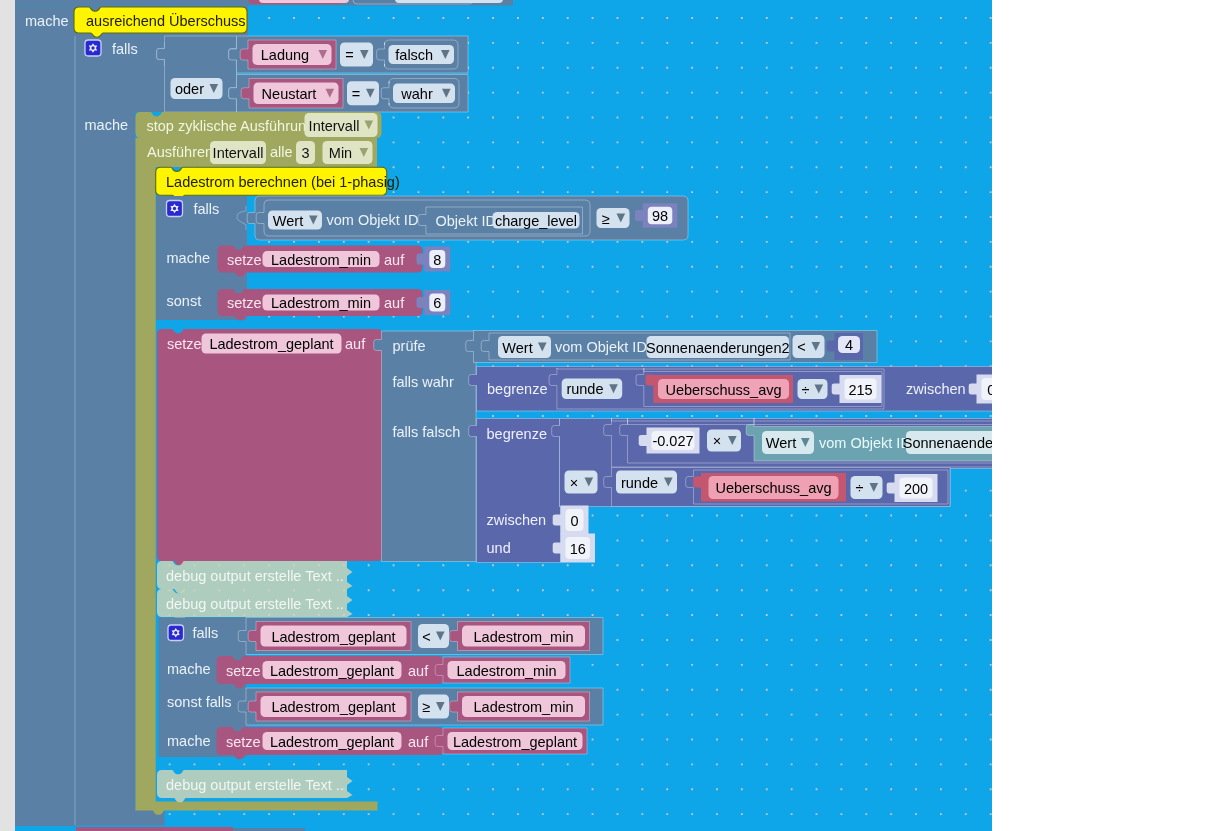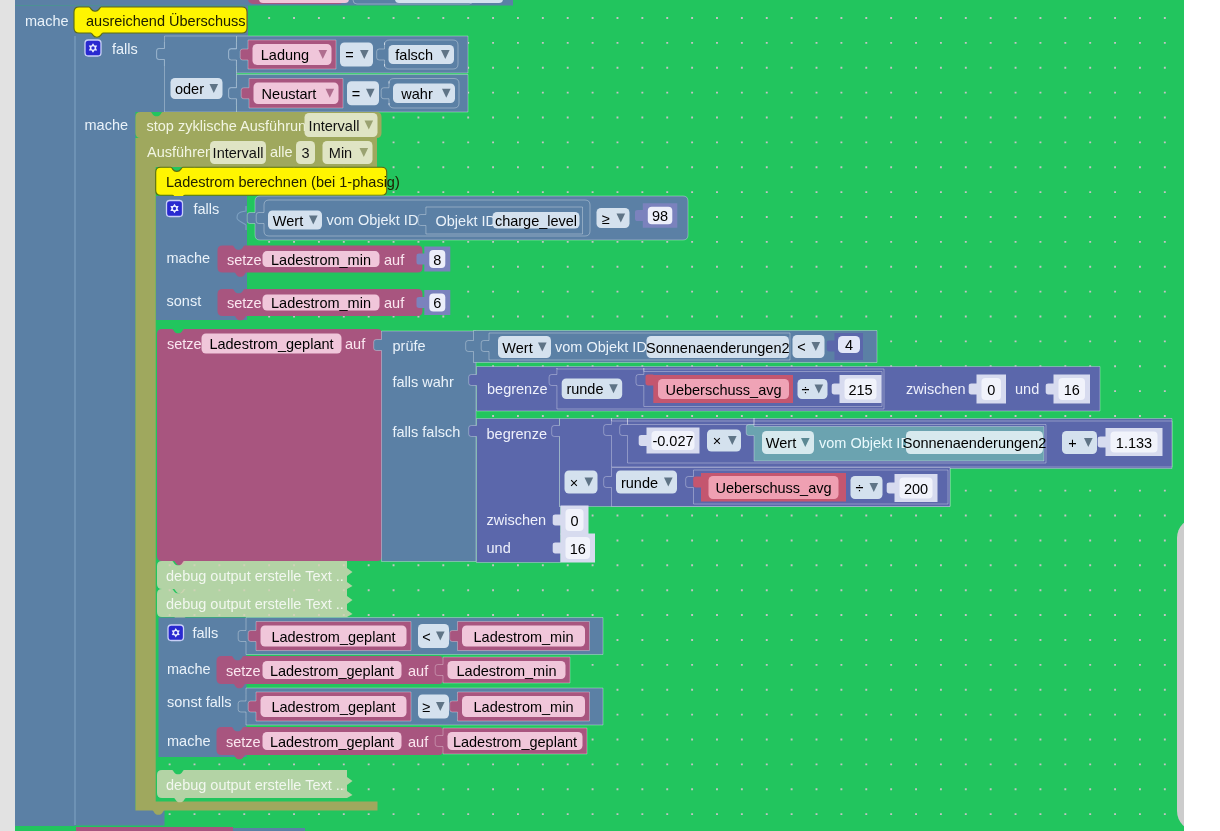--- a/index.html
+++ b/index.html
@@ -1,18 +1,18 @@
 <!DOCTYPE html>
 <html><head>
 <meta charset="utf-8">
 <style>
   html,body{margin:0;padding:0;}
   body{width:1220px;height:831px;overflow:hidden;background:#ffffff;
        font-family:"Liberation Sans",sans-serif;}
-  #stage{position:relative;width:1184px;height:831px;overflow:hidden;background:#22c55e;}
+  #stage{position:relative;width:992px;height:831px;overflow:hidden;background:#0ea5e9;}
   svg.layer{position:absolute;left:0;top:0;width:1220px;height:831px;}
   #gutter{position:absolute;left:0;top:0;width:15px;height:831px;background:#e2e2e2;}
   text{font-family:"Liberation Sans",sans-serif;dominant-baseline:central;}
   #vscroll{position:absolute;background:#cccccc;border-radius:20px;}
 </style>
 </head>
 <body>
 
 <div id="stage">
   <svg class="layer" id="gridlayer">

